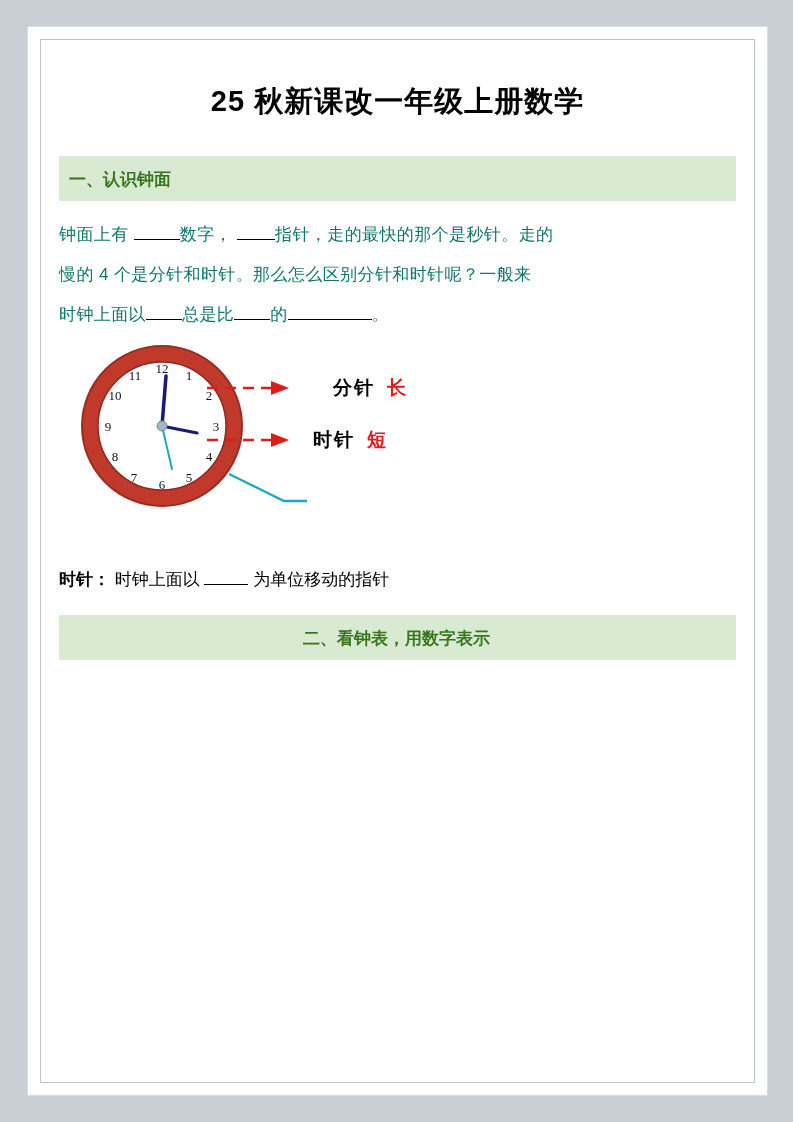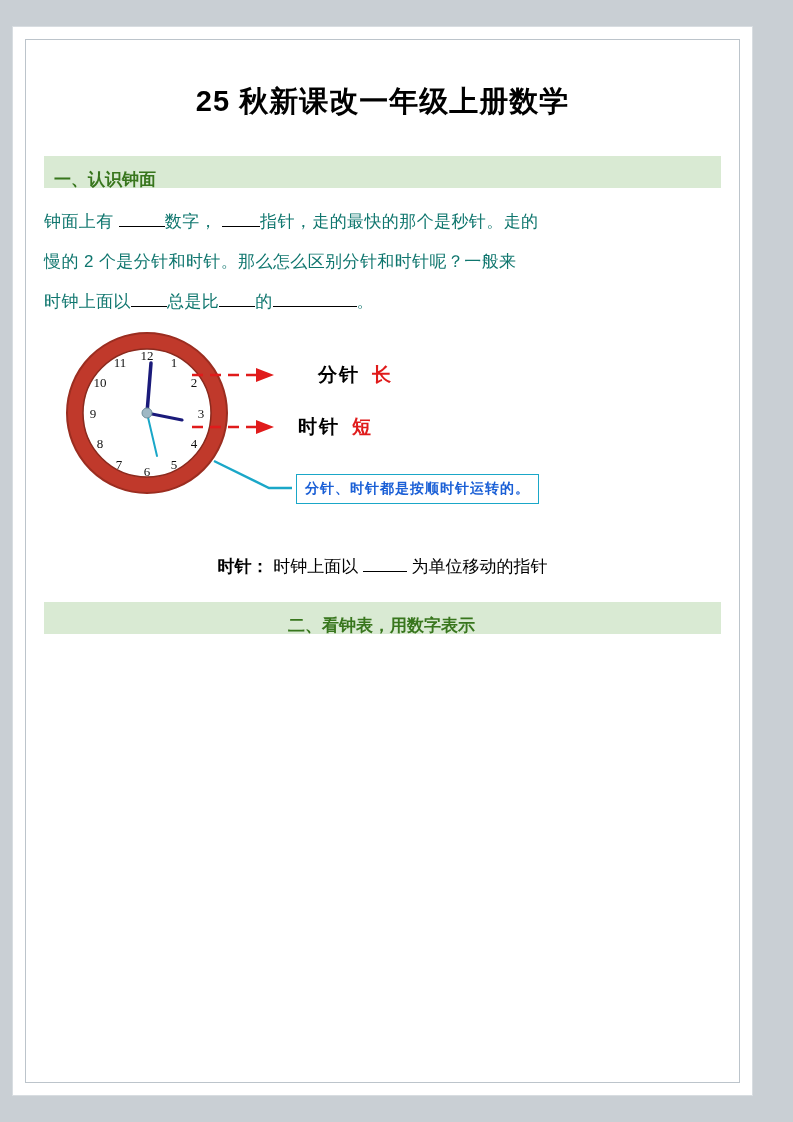--- a/index.html
+++ b/index.html
@@ -8,21 +8,21 @@
     background: #c9cfd4;
   }
   body {
     width: 793px;
     height: 1122px;
     font-family: "Liberation Sans", sans-serif;
     overflow: hidden;
   }
   .page-outer {
     position: absolute;
-    left: 12px;
+    left: 27px;
     top: 26px;
     width: 741px;
     height: 1070px;
     background: #ffffff;
     border: 1px solid #d8dde1;
     box-sizing: border-box;
   }
   .page-inner {
     position: absolute;
     left: 12px;
@@ -60,21 +60,21 @@
     color: #2222cc;
   }
   .section-head {
     margin-top: 34px;
     background: #d9ead3;
     color: #38761d;
     font-size: 17px;
     font-weight: bold;
     padding: 12px 12px 12px 10px;
     box-sizing: border-box;
-    height: 32px;
+    height: 45px;
     line-height: 24px;
   }
   .para {
     margin-top: 14px;
     font-size: 17px;
     color: #0f766e;
     line-height: 40px;
     letter-spacing: 0.4px;
   }
   .clock-block {
@@ -108,21 +108,20 @@
     padding: 5px 8px;
     background: #ffffff;
     letter-spacing: 1px;
     font-weight: bold;
   }
   .def-row {
     font-size: 17px;
     color: #000000;
     margin-top: 26px;
     line-height: 26px;
-    text-align: center;
   }
   .def-row b {
     font-weight: bold;
   }
   .blank {
     display: inline-block;
     border-bottom: 1px solid #000;
     vertical-align: baseline;
   }
   .b1 { width: 46px; }
@@ -141,21 +140,21 @@
 
       <div class="title1">25 秋新课改一年级上册数学</div>
 
 
       <div class="section-head">一、认识钟面</div>
 
       <div class="para">
         <span>钟面上有</span>
         <span class="blank b1"></span><span>数字，</span>
         <span class="blank b2"></span><span>指针，走的最快的那个是秒针。走的</span><br>
-        <span>慢的 2 个是分针和时针。那么怎么区别分针和时针呢？一般来</span><br>
+        <span>慢的 4 个是分针和时针。那么怎么区别分针和时针呢？一般来</span><br>
         <span>时钟上面以</span><span class="blank b3"></span><span>总是比</span><span class="blank b3"></span><span>的</span><span class="blank b4"></span><span>。</span>
       </div>
 
       <div class="clock-block">
 
         <div class="clock-wrap">
           <svg width="170" height="170" viewBox="0 0 170 170">
             <circle cx="85" cy="85" r="80" fill="#c0392b" stroke="#9b2d20" stroke-width="2"></circle>
             <circle cx="85" cy="85" r="64" fill="#ffffff" stroke="#8a2a1e" stroke-width="1.5"></circle>
             <g font-family="Liberation Serif, serif" font-size="13" fill="#111111" text-anchor="middle">
@@ -188,21 +187,20 @@
         </svg>
 
         <div class="label-row" style="left:254px; top:34px;margin-left:20px;">
           <span>分针</span><span class="red">长</span>
         </div>
 
         <div class="label-row" style="left:254px; top:86px;">
           <span>时针</span><span class="red">短</span>
         </div>
 
-        <div class="note-box">分针、时针都是按顺时针运转的。</div>
       </div>
 
       <div class="def-row">
         <b>时针：</b>
         <span>时钟上面以</span>
         <span class="blank b5"></span>
         <span>为单位移动的指针</span>
       </div>
 
 

